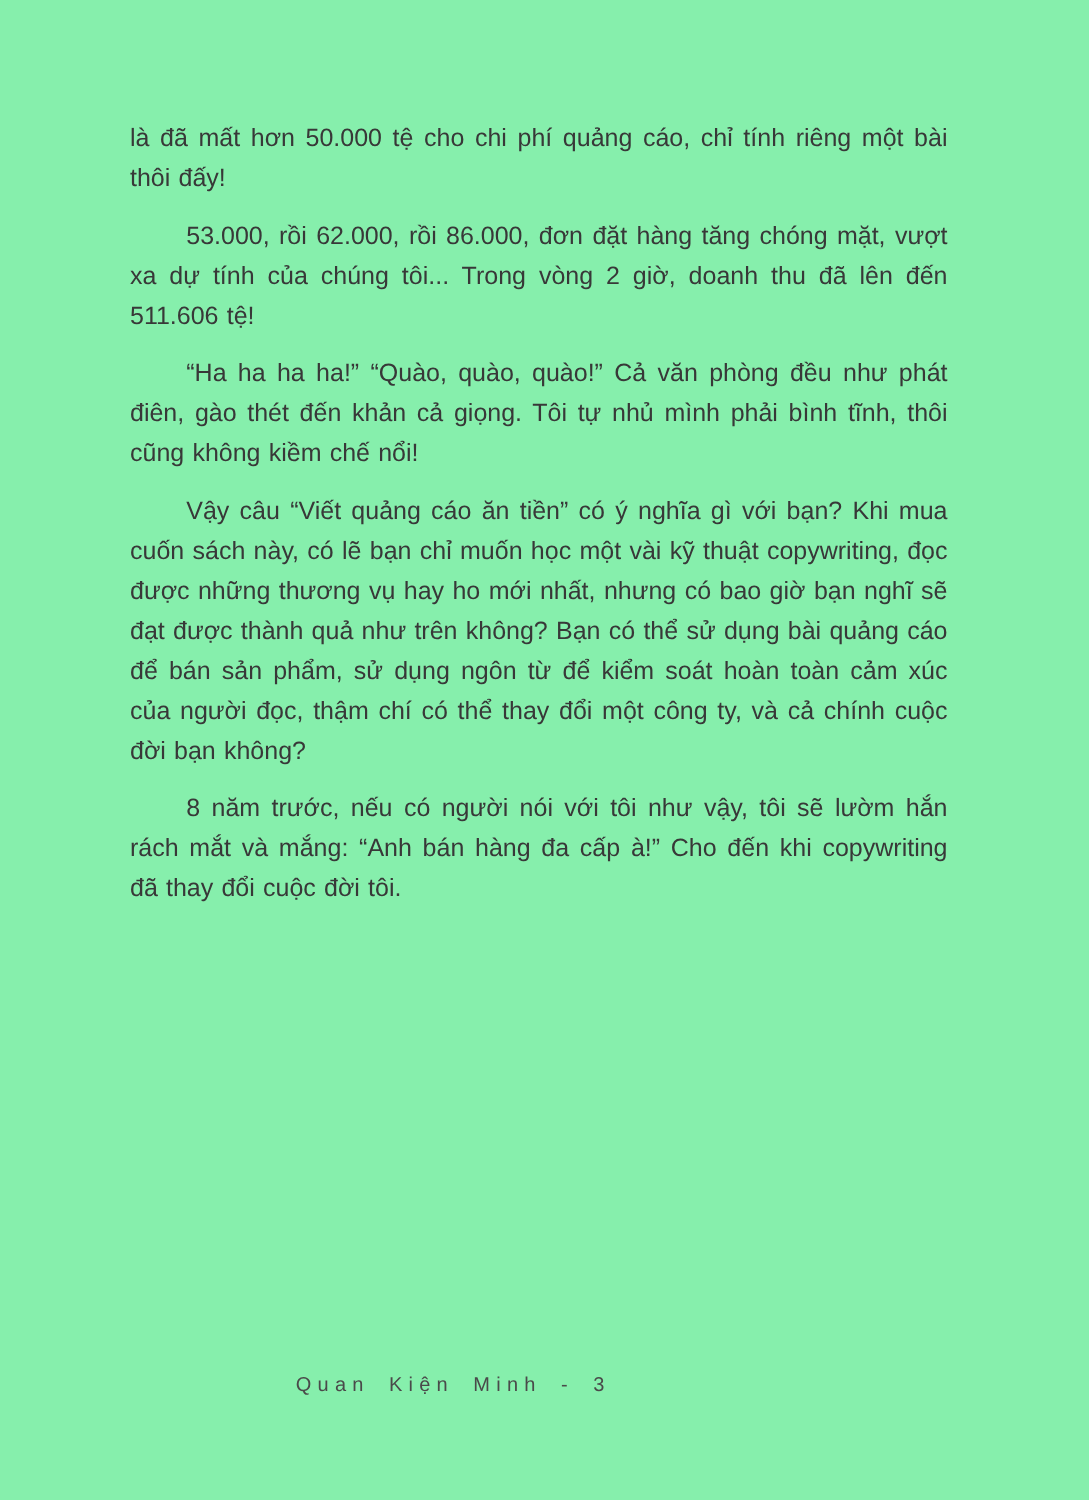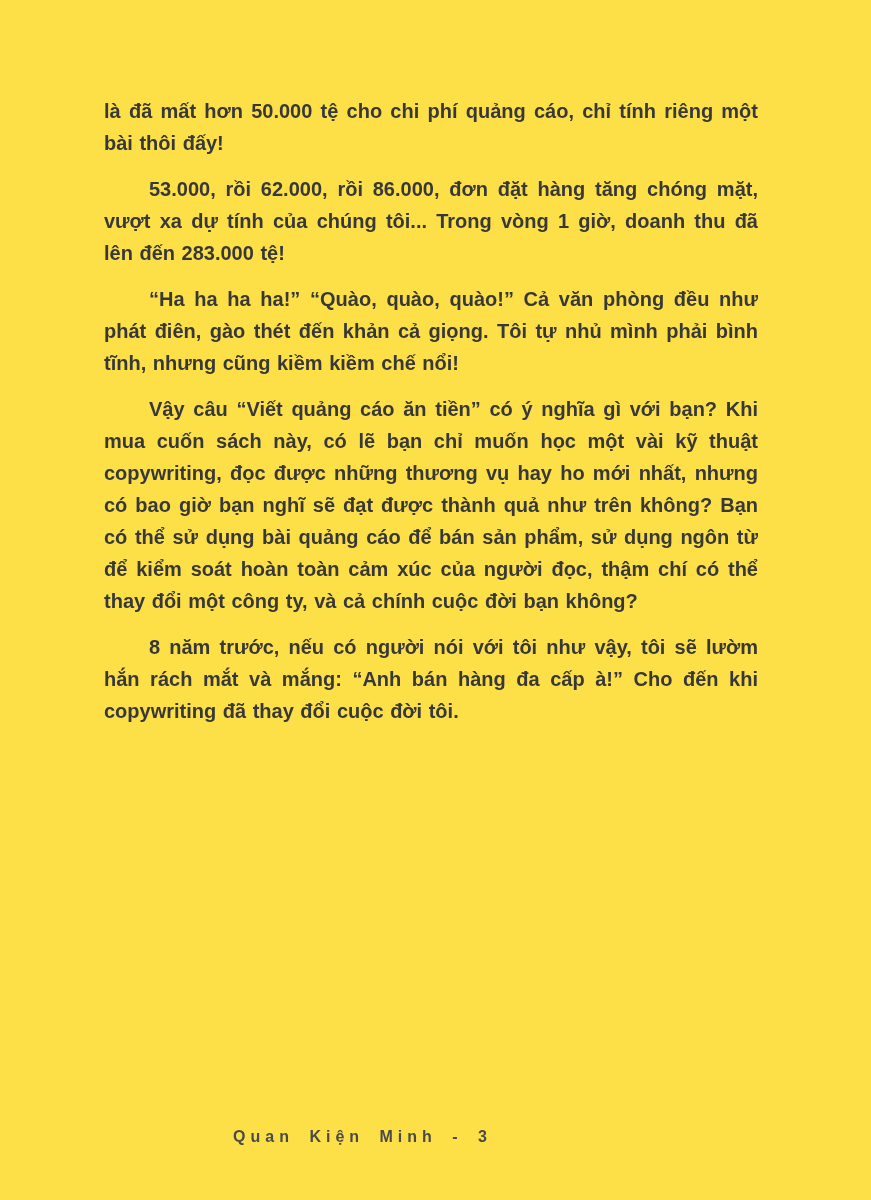--- a/index.html
+++ b/index.html
@@ -13,22 +13,21 @@
     position: relative;
     overflow: hidden;
     font-family: "Liberation Sans", "DejaVu Sans", sans-serif;
   }
   .page {
     position: absolute;
     left: 0;
     top: 0;
     width: 871px;
     height: 1200px;
-    background: #fde047;
-    font-weight: bold;
+    background: #86efac;
   }
   .body-text {
     position: absolute;
     left: 104px;
     top: 95px;
     width: 654px;
     color: #383838;
     font-size: 20px;
     line-height: 32px;
     text-align: justify;
@@ -37,37 +36,37 @@
   .body-text p {
     margin: 0 0 14px 0;
     text-indent: 45px;
   }
   .body-text p.no-indent {
     text-indent: 0;
   }
   .page-footer {
     position: absolute;
     left: 0;
-    top: 1128px;
+    top: 1100px;
     width: 725px;
     text-align: center;
     color: #4a4a4a;
     font-size: 16px;
     letter-spacing: 5px;
     word-spacing: 6px;
   }
 </style>
 </head>
 <body>
 
 <div class="page">
 
   <div class="body-text">
     <p class="no-indent">là đã mất hơn 50.000 tệ cho chi phí quảng cáo, chỉ tính riêng một bài thôi đấy!</p>
-    <p>53.000, rồi 62.000, rồi 86.000, đơn đặt hàng tăng chóng mặt, vượt xa dự tính của chúng tôi... Trong vòng 1 giờ, doanh thu đã lên đến 283.000 tệ!</p>
-    <p>“Ha ha ha ha!” “Quào, quào, quào!” Cả văn phòng đều như phát điên, gào thét đến khản cả giọng. Tôi tự nhủ mình phải bình tĩnh, nhưng cũng kiềm kiềm chế nổi!</p>
+    <p>53.000, rồi 62.000, rồi 86.000, đơn đặt hàng tăng chóng mặt, vượt xa dự tính của chúng tôi... Trong vòng 2 giờ, doanh thu đã lên đến 511.606 tệ!</p>
+    <p>“Ha ha ha ha!” “Quào, quào, quào!” Cả văn phòng đều như phát điên, gào thét đến khản cả giọng. Tôi tự nhủ mình phải bình tĩnh, thôi cũng không kiềm chế nổi!</p>
     <p>Vậy câu “Viết quảng cáo ăn tiền” có ý nghĩa gì với bạn? Khi mua cuốn sách này, có lẽ bạn chỉ muốn học một vài kỹ thuật copywriting, đọc được những thương vụ hay ho mới nhất, nhưng có bao giờ bạn nghĩ sẽ đạt được thành quả như trên không? Bạn có thể sử dụng bài quảng cáo để bán sản phẩm, sử dụng ngôn từ để kiểm soát hoàn toàn cảm xúc của người đọc, thậm chí có thể thay đổi một công ty, và cả chính cuộc đời bạn không?</p>
     <p>8 năm trước, nếu có người nói với tôi như vậy, tôi sẽ lườm hắn rách mắt và mắng: “Anh bán hàng đa cấp à!” Cho đến khi copywriting đã thay đổi cuộc đời tôi.</p>
   </div>
 
   <div class="page-footer">Quan Kiện Minh - 3</div>
 
 </div>
 
 </body></html>

